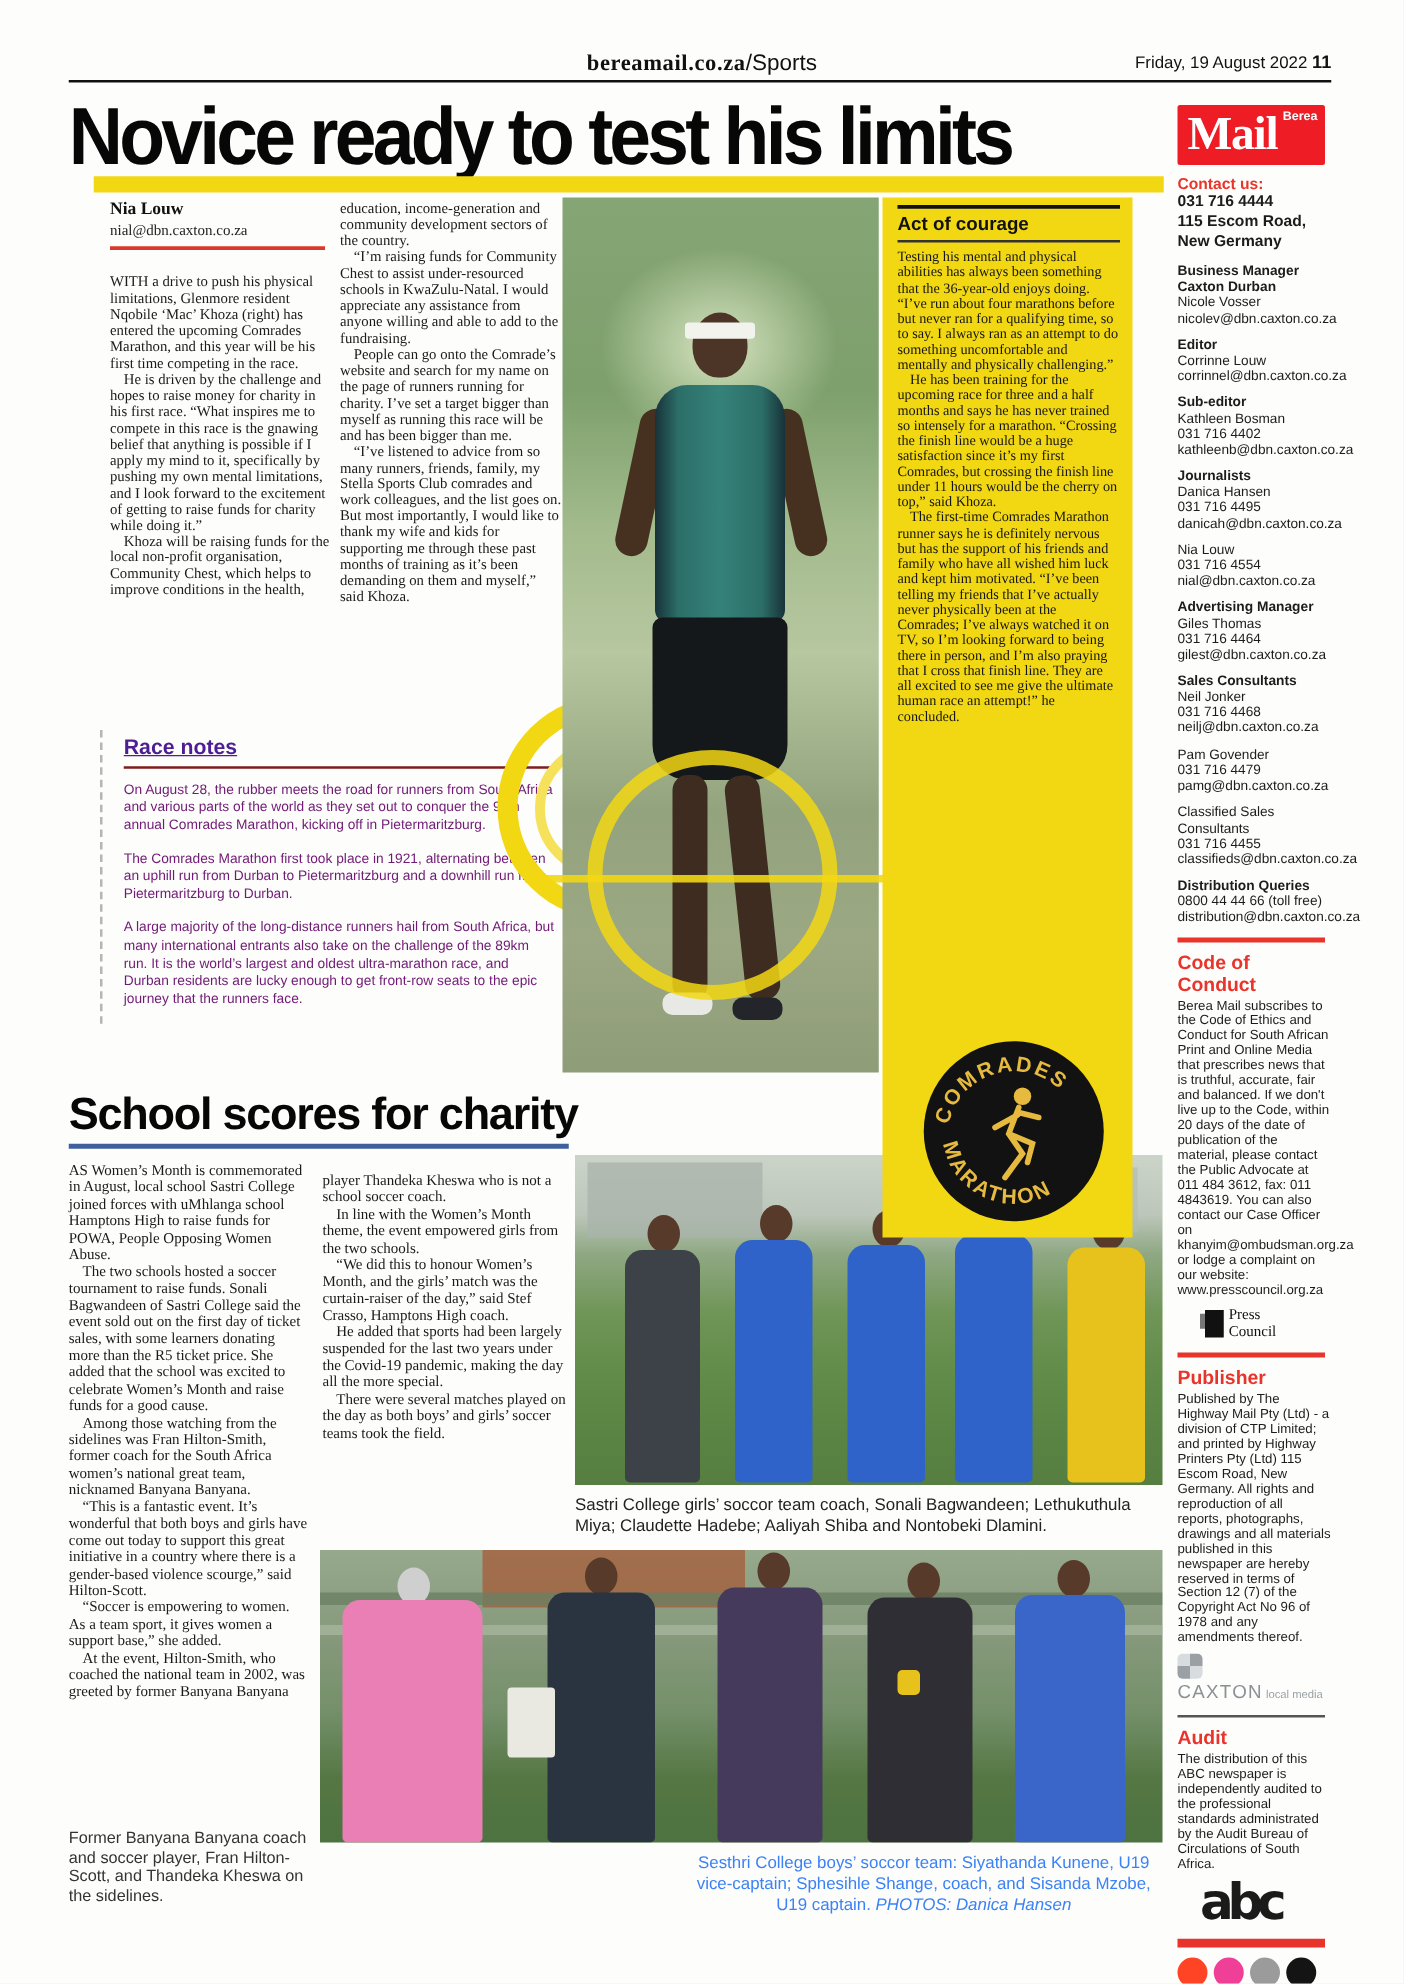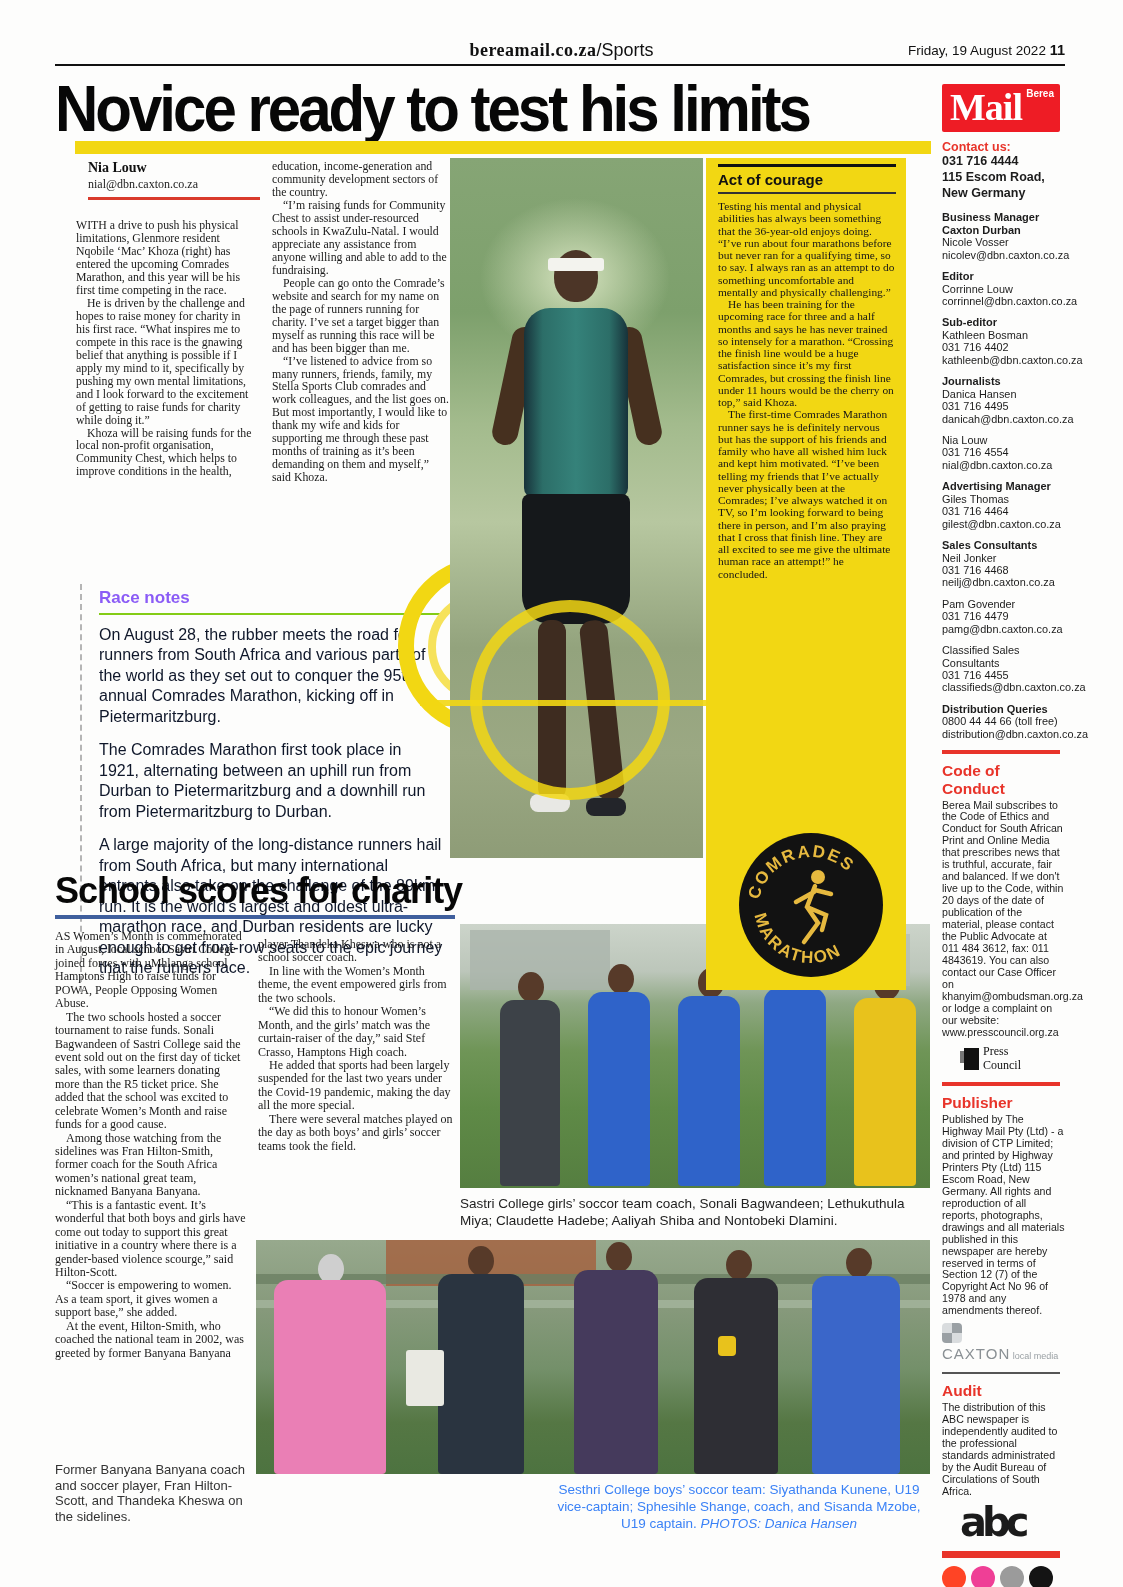--- a/index.html
+++ b/index.html
@@ -21,21 +21,21 @@
   .yellow-strip { position:absolute; top:141px; left:75px; width:856px; height:13px; background:#f2d713; }
 
   
   .byline { position:absolute; top:160px; left:88px; width:176px; font-family:"Liberation Serif", serif; }
   .byline .bname { font-weight:bold; font-size:14px; color:#111; }
   .byline .bmail { font-size:12px; color:#222; margin-top:1px; }
   .byline .brule { margin-top:5px; width:172px; height:3px; background:#d93a2b; }
 
   .serifcol { position:absolute; font-family:"Liberation Serif", serif; font-size:11.8px; line-height:1.1; color:#1a1a1a; }
   .serifcol p + p { text-indent:11px; }
-  .col1 { top:219px; left:76px; width:177px;font-family:Liberation Serif, serif; }
+  .col1 { top:219px; left:88px; width:177px;font-family:Liberation Serif, serif; }
   .col2 { top:160px; left:272px; width:177px; }
 
   
   .photo-runner { position:absolute; top:158px; left:450px; width:253px; height:700px; overflow:hidden; z-index:2;
       background:linear-gradient(180deg,#86a575 0%,#7da06c 22%,#a3bb8d 38%,#b7c7a0 52%,#93a37d 70%,#9ba883 85%,#8e9c77 100%); }
   .pr-glow { position:absolute; top:40px; left:30px; width:190px; height:160px; border-radius:50%;
              background:radial-gradient(closest-side,#d6e3bf,rgba(214,227,191,0)); }
   .pr-head { position:absolute; top:92px; left:104px; width:44px; height:52px; border-radius:50% 50% 46% 46%; background:#4c3527; }
   .pr-band { position:absolute; top:100px; left:98px; width:56px; height:13px; background:#f3f3ee; border-radius:3px; }
   .pr-torso { position:absolute; top:150px; left:74px; width:104px; height:190px; border-radius:26px 26px 10px 10px;
@@ -55,22 +55,22 @@
   
   .actbox { position:absolute; top:158px; left:706px; width:200px; height:832px; background:#f2d713; padding:6px 10px 0 12px; z-index:2; }
   .actbox .atitle { border-top:3px solid #111; padding-top:4px; font-weight:bold; font-size:15px; color:#111;
                     border-bottom:2px solid #333; padding-bottom:4px; margin-bottom:6px; }
   .actbody { font-family:"Liberation Serif", serif; font-size:11.4px; line-height:1.075; color:#161616; }
   .actbody p + p { text-indent:10px; }
   .comrades { position:absolute; left:30px; bottom:10px; width:150px; height:150px; }
 
   
   .racenotes { position:absolute; top:584px; left:80px; width:366px; border-left:2px dashed #b5b5b5; padding:4px 0 0 17px; }
-  .racenotes .rtitle { font-weight:bold; font-size:17px; color:#8b5cf6; padding-bottom:5px; border-bottom:2px solid #84cc16; margin-bottom:10px; width:345px; }
-  .racenotes p { font-size:16px; line-height:1.28; color:#0f172a; margin-bottom:13px; width:345px; }
+  .racenotes .rtitle { font-weight:bold; font-size:17px; color:#4c1d95; padding-bottom:5px; border-bottom:2px solid #7f1d1d; margin-bottom:10px; width:345px;text-decoration:underline; }
+  .racenotes p { font-size:11px; line-height:1.28; color:#701a75; margin-bottom:13px; width:345px; }
 
   
   .headline2 { position:absolute; top:870px; left:55px; font-size:36px; font-weight:900; letter-spacing:-1px; color:#070707; }
   .blue-rule { position:absolute; top:915px; left:55px; width:400px; height:4px; background:#3f5f9d; }
   .scol1 { top:930px; left:55px; width:191px; font-size:12px; line-height:1.12; }
   .scol2 { top:938px; left:258px; width:196px; font-size:12px; line-height:1.12; }
   .scaption { position:absolute; top:1462px; left:55px; width:198px; font-size:13px; line-height:1.2; color:#333; }
 
   
   .photo1 { position:absolute; top:924px; left:460px; width:470px; height:264px; overflow:hidden;

